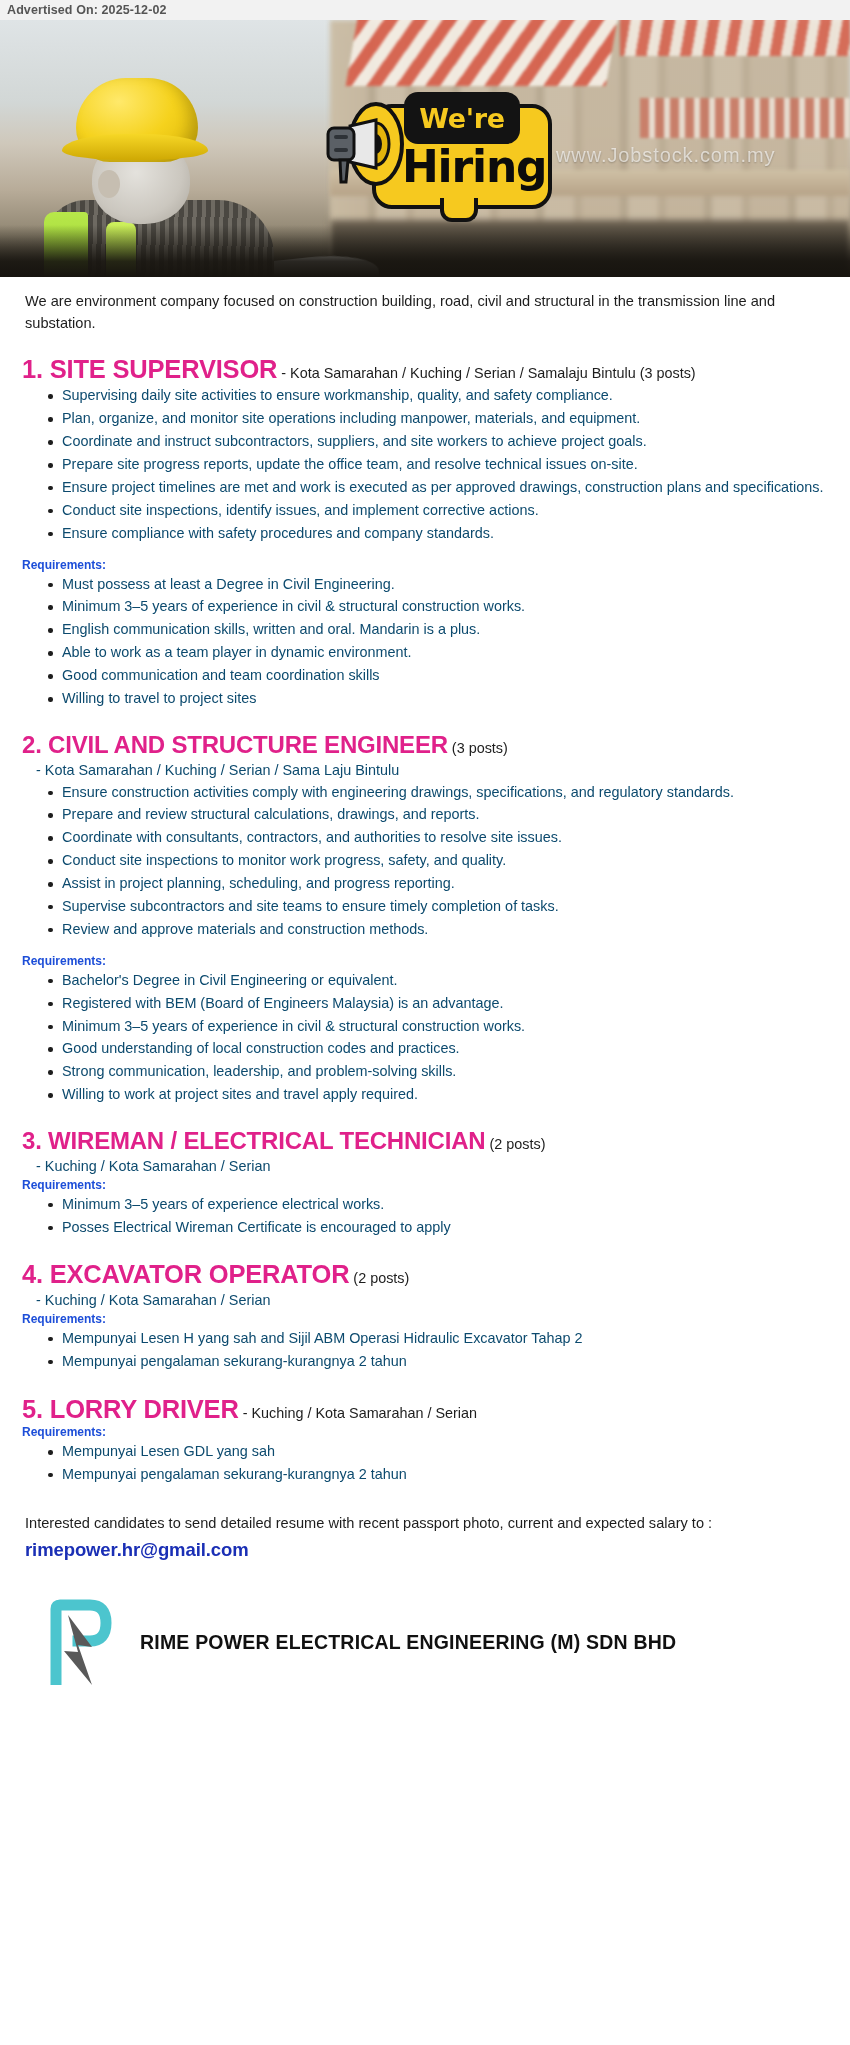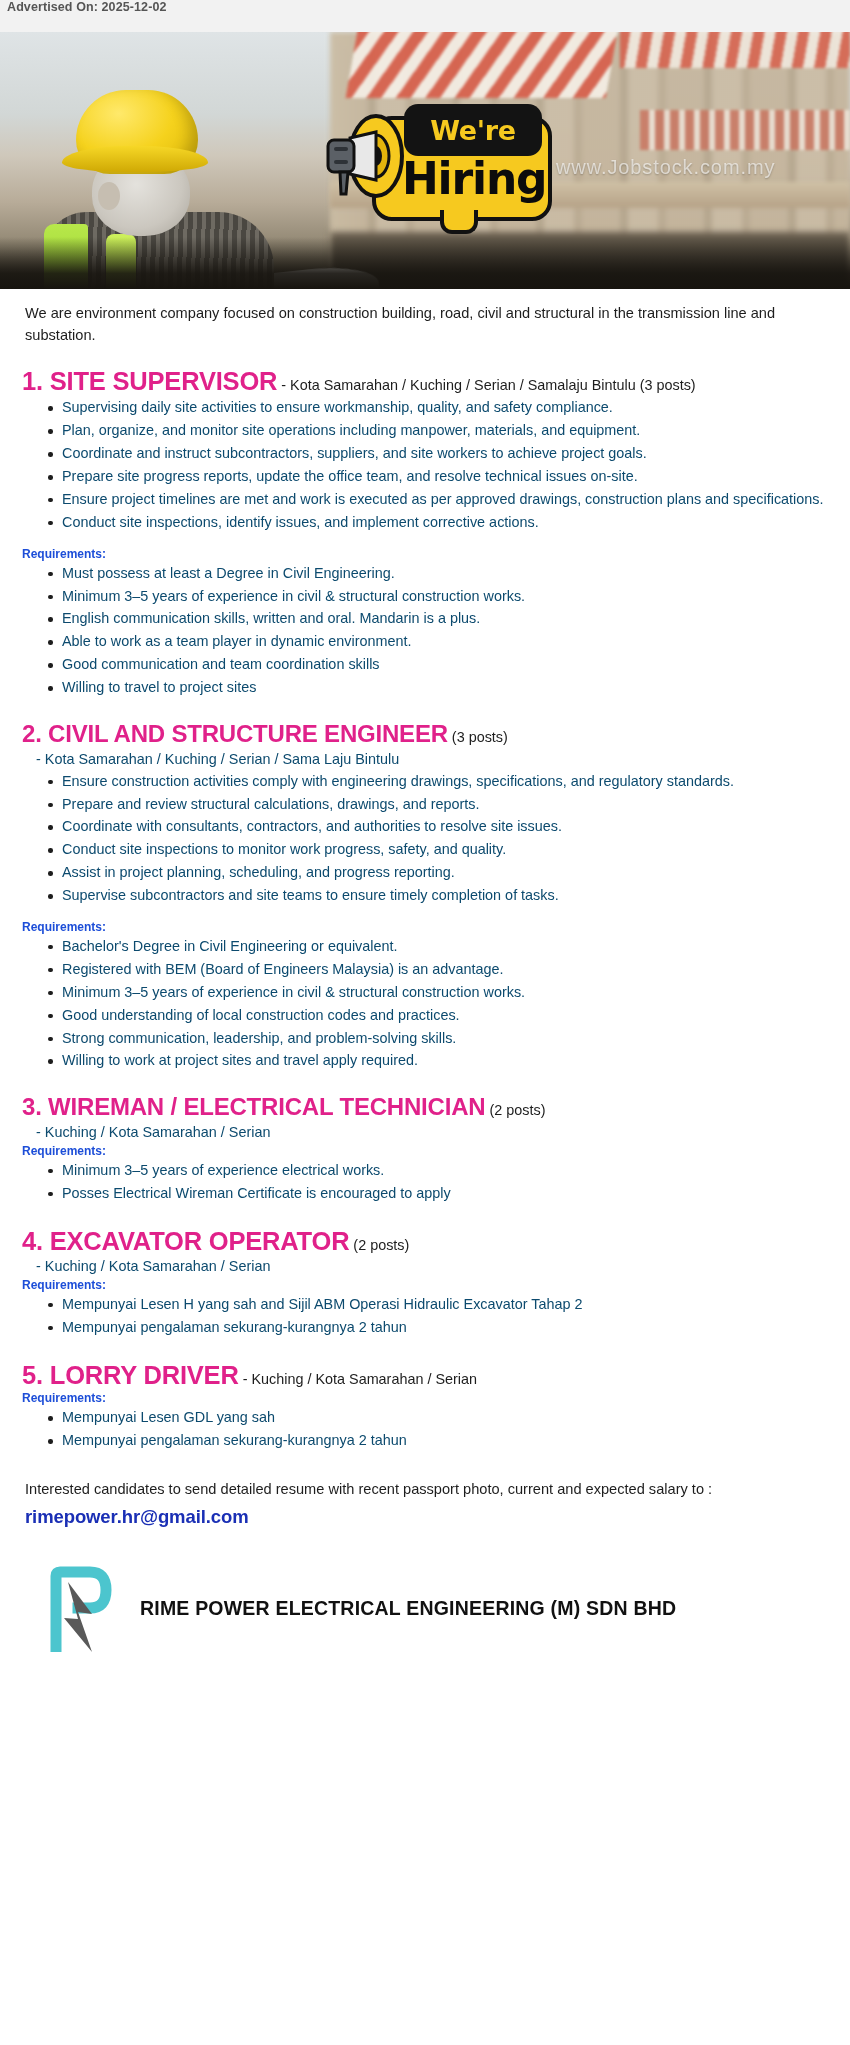--- a/index.html
+++ b/index.html
@@ -16,23 +16,24 @@
   .page {
     width: 850px;
     min-height: 2045px;
     position: relative;
     background: #ffffff;
     overflow: hidden;
   }
 
   
   .ad-bar {
-    height: 32px;
+    height: 20px;
     background: #f2f2f2;
     display: flex;
+    align-items: center;
     padding-left: 7px;
   }
   .ad-bar-text {
     font-size: 12.5px;
     font-weight: bold;
     color: #555555;
     letter-spacing: .1px;
   }
 
   
@@ -201,21 +202,21 @@
     width: 38px; height: 24px;
     background: #f6c91f;
     border: 4px solid #111111;
     border-top: none;
     border-radius: 0 0 12px 12px;
     z-index: 1;
   }
   .hiring-black {
     position: absolute;
     left: 90px; top: 6px;
-    width: 138px; height: 52px;
+    width: 116px; height: 52px;
     background: #131313;
     border-radius: 14px;
     z-index: 4;
     display: flex;
     align-items: center;
     justify-content: center;
   }
   .hiring-were {
     color: #f6c91f;
     font-size: 27px;
@@ -407,20 +408,21 @@
     <div id="jobs-container">
         <div class="job">
           <p class="job-head"><span class="job-title">1. SITE SUPERVISOR</span><span class="job-loc-inline"> - Kota Samarahan / Kuching / Serian / Samalaju Bintulu</span><span class="job-posts-inline"> (3 posts)</span></p>
           <ul class="bullets">
             <li>Supervising daily site activities to ensure workmanship, quality, and safety compliance.</li>
             <li>Plan, organize, and monitor site operations including manpower, materials, and equipment.</li>
             <li>Coordinate and instruct subcontractors, suppliers, and site workers to achieve project goals.</li>
             <li>Prepare site progress reports, update the office team, and resolve technical issues on-site.</li>
             <li>Ensure project timelines are met and work is executed as per approved drawings, construction plans and specifications.</li>
             <li>Conduct site inspections, identify issues, and implement corrective actions.</li>
+            <li>Ensure compliance with safety procedures and company standards.</li>
           </ul>
           <div class="req-label">Requirements:</div>
           <ul class="bullets">
             <li>Must possess at least a Degree in Civil Engineering.</li>
             <li>Minimum 3–5 years of experience in civil &amp; structural construction works.</li>
             <li>English communication skills, written and oral. Mandarin is a plus.</li>
             <li>Able to work as a team player in dynamic environment.</li>
             <li>Good communication and team coordination skills</li>
             <li>Willing to travel to project sites</li>
           </ul>
@@ -428,20 +430,21 @@
         <div class="job">
           <p class="job-head"><span class="job-title smaller">2. CIVIL AND STRUCTURE ENGINEER</span><span class="job-posts-inline">  (3 posts)</span></p>
           <div class="job-loc-line">- Kota Samarahan / Kuching / Serian / Sama Laju Bintulu</div>
           <ul class="bullets">
             <li>Ensure construction activities comply with engineering drawings, specifications, and regulatory standards.</li>
             <li>Prepare and review structural calculations, drawings, and reports.</li>
             <li>Coordinate with consultants, contractors, and authorities to resolve site issues.</li>
             <li>Conduct site inspections to monitor work progress, safety, and quality.</li>
             <li>Assist in project planning, scheduling, and progress reporting.</li>
             <li>Supervise subcontractors and site teams to ensure timely completion of tasks.</li>
+            <li>Review and approve materials and construction methods.</li>
           </ul>
           <div class="req-label">Requirements:</div>
           <ul class="bullets">
             <li>Bachelor's Degree in Civil Engineering or equivalent.</li>
             <li>Registered with BEM (Board of Engineers Malaysia) is an advantage.</li>
             <li>Minimum 3–5 years of experience in civil &amp; structural construction works.</li>
             <li>Good understanding of local construction codes and practices.</li>
             <li>Strong communication, leadership, and problem-solving skills.</li>
             <li>Willing to work at project sites and travel apply required.</li>
           </ul>

